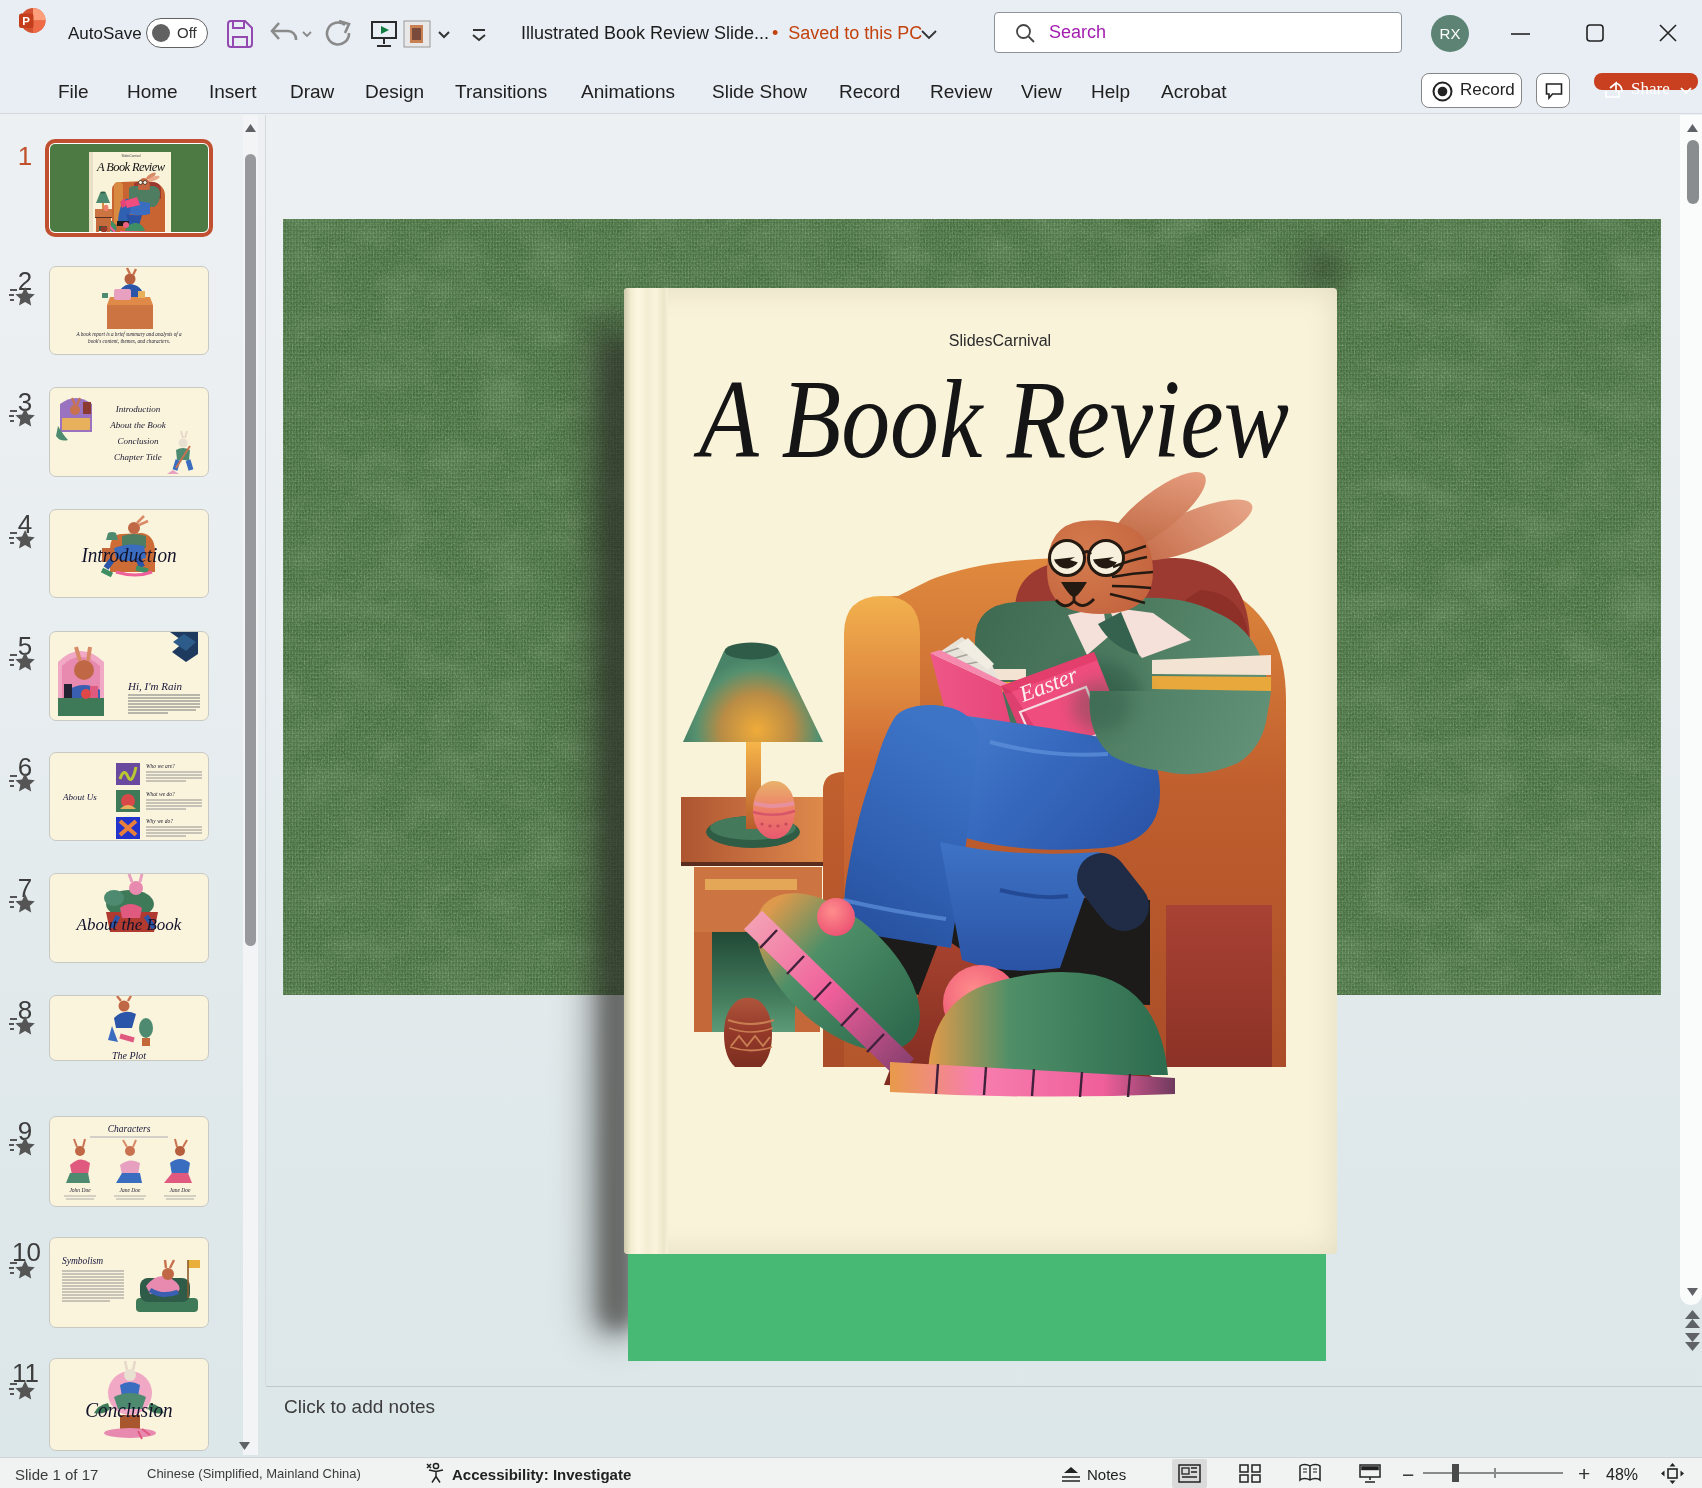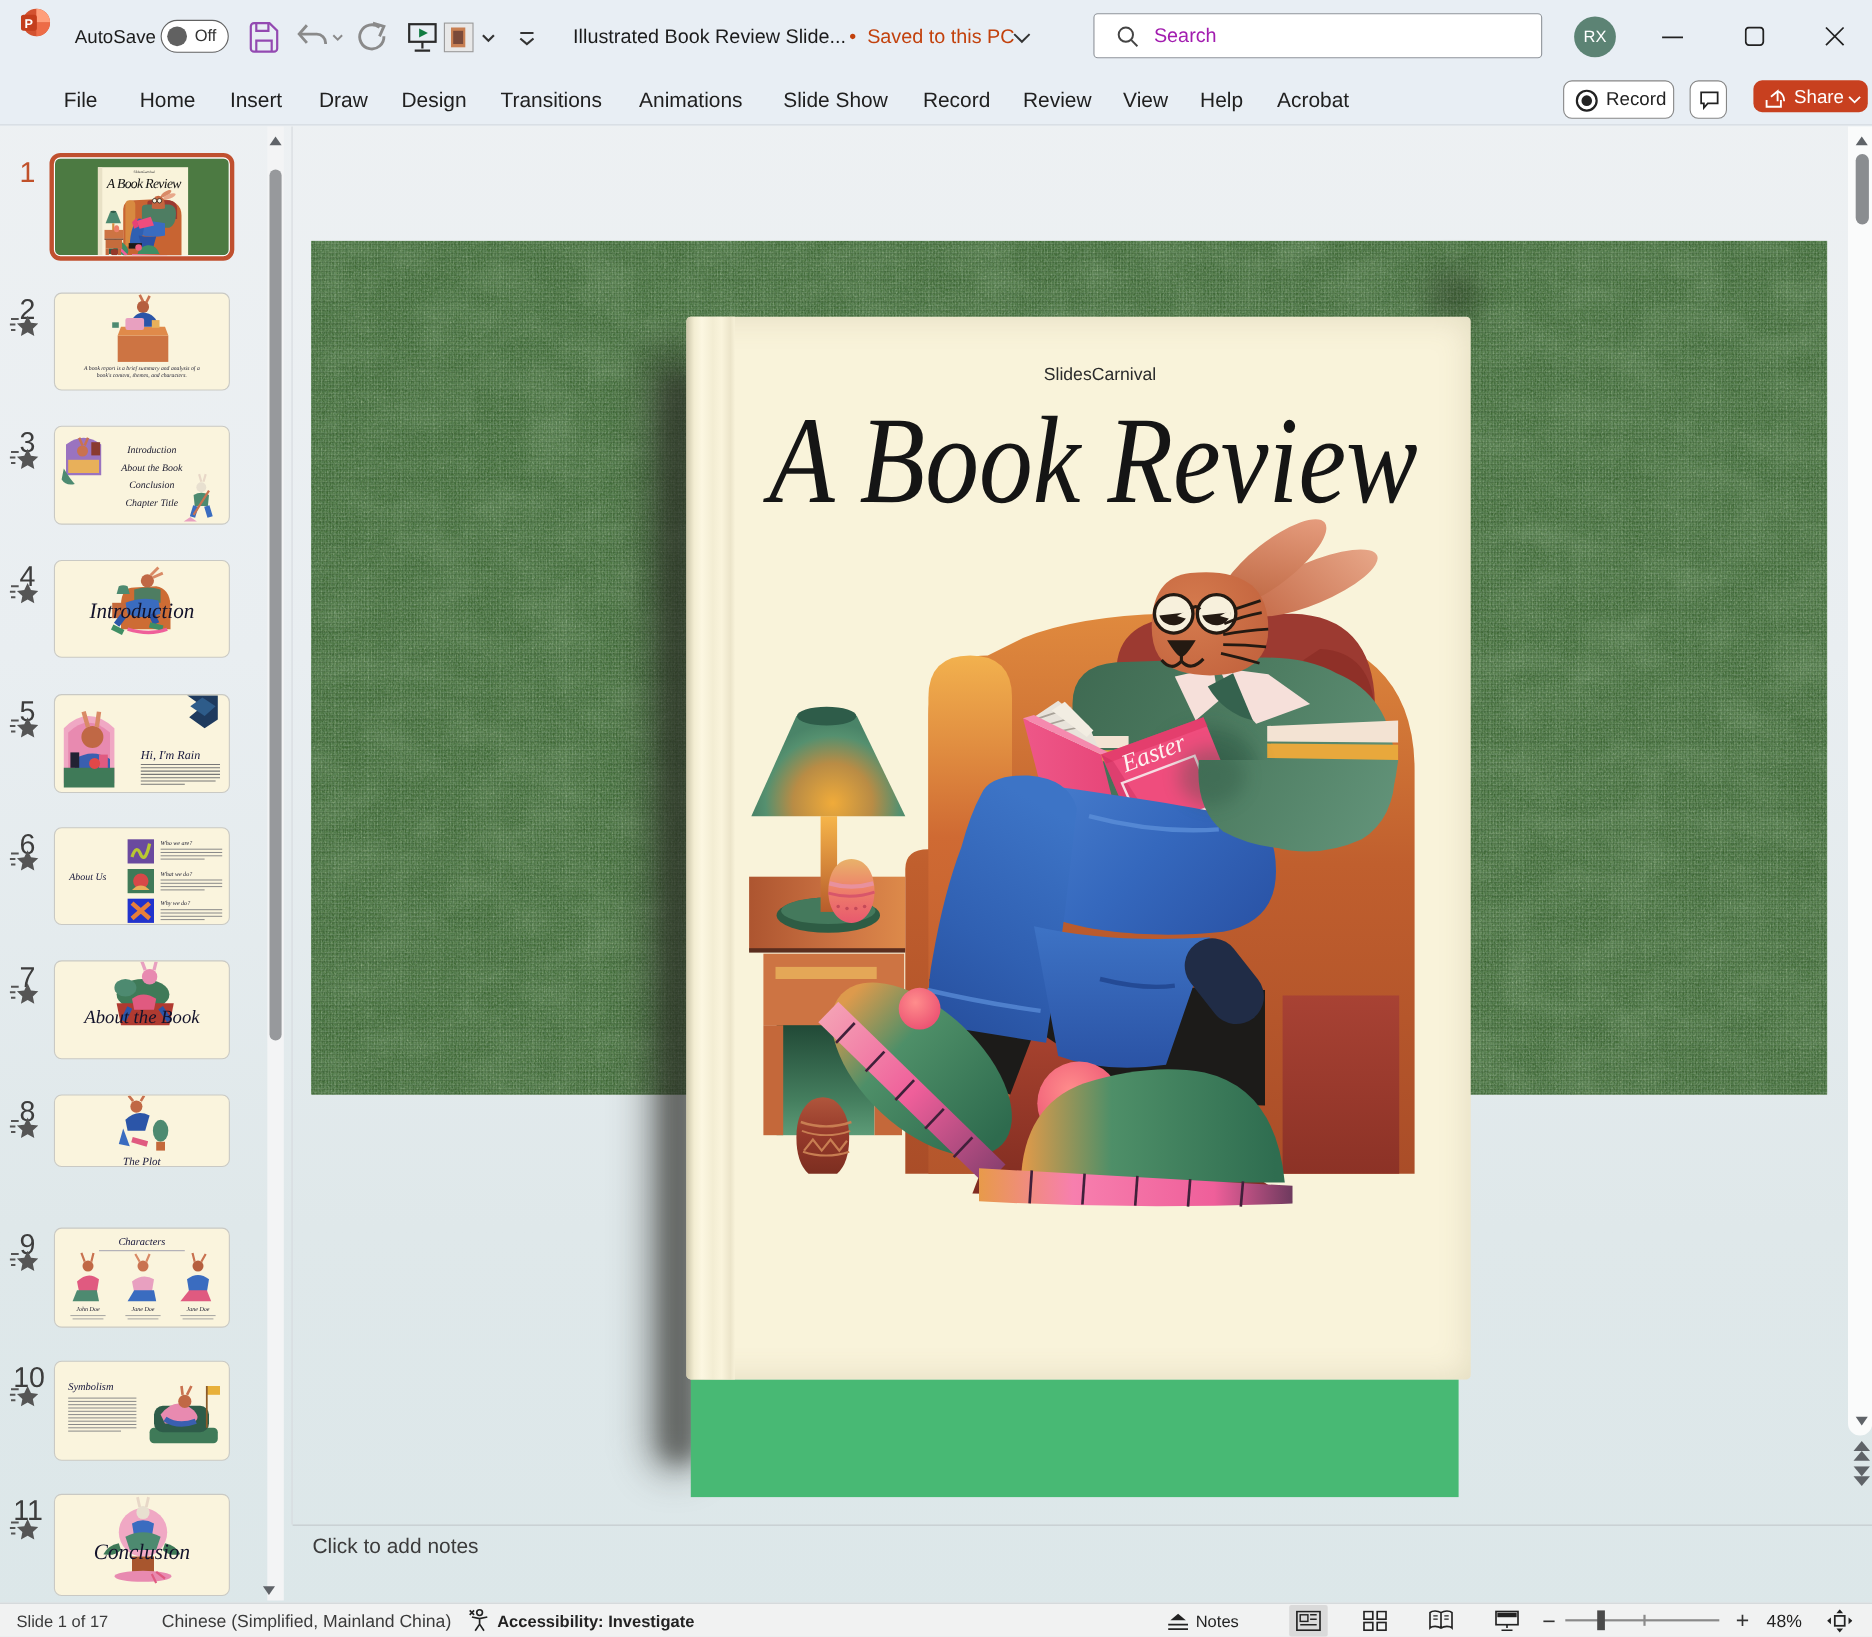--- a/index.html
+++ b/index.html
@@ -120,21 +120,21 @@
       <circle cx="10.5" cy="10.5" r="9" stroke="#222" stroke-width="2" fill="none"></circle>
       <circle cx="10.5" cy="10.5" r="4.8" fill="#222"></circle>
     </svg>
   <div class="abs" style="left:38px;top:6px;font-size:17px;color:#222;">Record</div>
 </div>
 <div class="abs" style="left:1536px;top:73px;width:34px;height:35px;background:#fff;border:1px solid #868686;border-radius:8px;">
   <svg class="abs" style="left:8px;top:8px;" width="18" height="18" viewBox="0 0 18 18">
       <path d="M1.5 2 h15 v10 h-9 l-3.5 4 v-4 h-2.5 Z" stroke="#222" stroke-width="1.6" fill="none"></path>
     </svg>
 </div>
-<div class="abs" style="left:1594px;top:73px;width:104px;height:29px;background:#c8401f;border-radius:8px;">
+<div class="abs" style="left:1594px;top:73px;width:104px;height:17px;background:#c8401f;border-radius:8px;font-family:Liberation Serif, serif;">
   <svg class="abs" style="left:10px;top:8px;" width="20" height="19" viewBox="0 0 20 19">
       <path d="M2 10 v6 h13 v-6" stroke="#fff" stroke-width="1.7" fill="none"></path>
       <path d="M6 7 L12 2 L12 11" stroke="#fff" stroke-width="1.7" fill="none"></path>
       <path d="M12 2 q6 2 6 9" stroke="#fff" stroke-width="1.7" fill="none"></path>
     </svg>
   <div class="abs" style="left:37px;top:6px;font-size:17px;color:#fff;">Share</div>
   <svg class="abs" style="left:86px;top:14px;" width="12" height="8">
       <path d="M1 1 l5 5 l5-5" stroke="#fff" stroke-width="1.7" fill="none"></path>
     </svg>
 </div>
@@ -726,21 +726,21 @@
 <svg class="abs" style="left:1684px;top:1333px;" width="17" height="19">
     <path d="M8.5 9 L16 0 H1 Z" fill="#5f6368"></path>
     <path d="M8.5 18 L16 9 H1 Z" fill="#5f6368"></path>
   </svg>
 
 <div class="abs" style="left:266px;top:1386px;width:1436px;height:1px;background:#c2c8ca;"></div>
 <div class="abs" style="left:284px;top:1396px;font-size:19px;color:#3c3c3c;">Click to add notes</div>
 
 <div id="statusbar"></div>
 <div class="abs" style="left:15px;top:1466px;font-size:15px;color:#3b3b3b;">Slide 1 of 17</div>
-<div class="abs" style="left:147px;top:1466px;font-size:16px;color:#3b3b3b;">Chinese (Simplified, Mainland China)</div>
+<div class="abs" style="left:147px;top:1466px;font-size:13px;color:#3b3b3b;">Chinese (Simplified, Mainland China)</div>
 <svg class="abs" style="left:425px;top:1462px;" width="22" height="22" viewBox="0 0 22 22">
   <g stroke="#222" stroke-width="1.5" fill="none">
     <circle cx="11" cy="4" r="2.6"></circle>
     <path d="M4 8 l7 1.5 l7 -1.5 M11 9.5 v5 M11 14.5 l-4 6 M11 14.5 l4 6"></path>
     <path d="M2 2 l4 4 M6 2 l-4 4"></path>
   </g>
 </svg>
 <div class="abs" style="left:452px;top:1466px;font-size:15px;font-weight:bold;color:#222;">Accessibility: Investigate</div>
 <svg class="abs" style="left:1059px;top:1464px;" width="24" height="20" viewBox="0 0 24 20">
     <path d="M5 9 L12 3 L19 9" fill="#222"></path>

